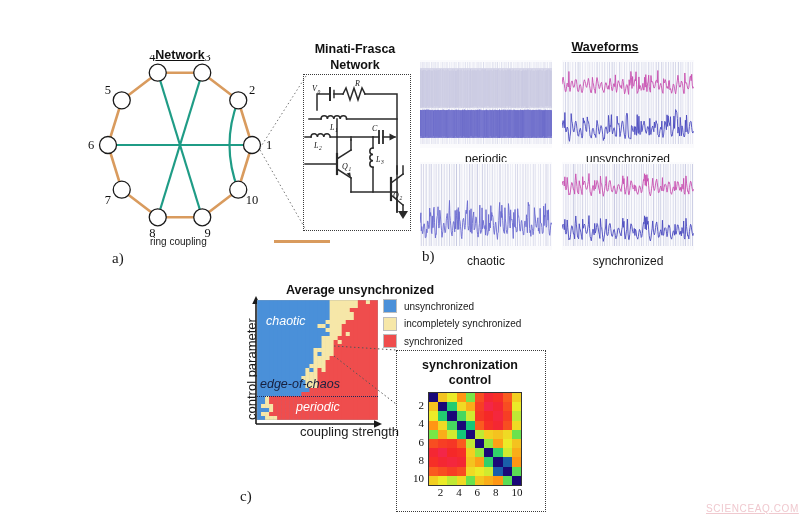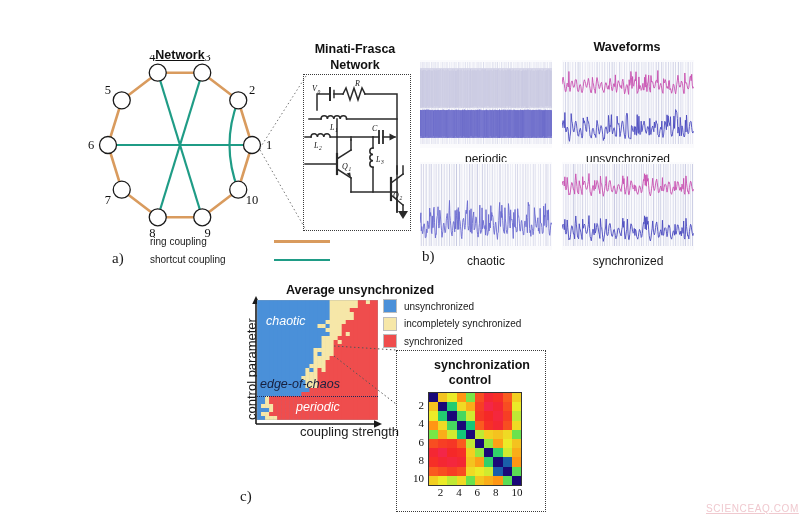--- a/index.html
+++ b/index.html
@@ -70,24 +70,20 @@
         <text x="137.5025124993703" y="182.4482560154493" text-anchor="middle" font-family="Liberation Serif, serif" font-size="12.5" fill="#111">9</text>
         <text x="182.0025124993703" y="148.66402846320003" text-anchor="middle" font-family="Liberation Serif, serif" font-size="12.5" fill="#111">10</text>
       </g>
   </svg>
 
   <div class="abs" style="left:150px;top:236px;">
     <div style="display:flex;align-items:center;gap:12px;margin-bottom:7px;">
       <div class="leg-txt" style="width:112px;text-align:left;">ring coupling</div>
       <div class="leg-line" style="width:56px;border-top-width:3px;border-color:#d99b5e;"></div>
     </div>
-    <div style="display:flex;align-items:center;gap:12px;">
-      <div class="leg-txt" style="width:112px;text-align:left;">shortcut coupling</div>
-      <div class="leg-line" style="width:56px;border-top-width:2.5px;border-color:#1f9c86;"></div>
-    </div>
   </div>
 
   <div class="abs panel-letter" style="left:112px;top:250px;">a)</div>
 
   <div class="abs ttl" style="left:300px;top:42px;width:110px;text-align:center;">Minati-Frasca</div>
   <div class="abs ttl" style="left:300px;top:58px;width:110px;">Network</div>
 
   <svg class="abs" width="110" height="175" style="left:248px;top:70px;">
     <path d="M12,78 L58,6" stroke="#777" stroke-width="1" stroke-dasharray="1.5,2.5" fill="none"></path>
     <path d="M12,80 L58,160" stroke="#777" stroke-width="1" stroke-dasharray="1.5,2.5" fill="none"></path>
@@ -162,21 +158,21 @@
       <text x="73" y="88">L</text>
       <text x="78" y="90" font-size="5.5">3</text>
       <text x="69" y="57">C</text>
       <text x="39" y="95">Q</text>
       <text x="45.5" y="97" font-size="5.5">1</text>
       <text x="90" y="124">Q</text>
       <text x="96.5" y="126" font-size="5.5">2</text>
     </g>
   </svg>
 
-  <div class="abs ttl" style="left:512px;top:40px;width:230px;">Waveforms</div>
+  <div class="abs ttl" style="left:490px;top:40px;width:230px;text-decoration:underline;">Waveforms</div>
 
   <div class="wf" style="left:420px;top:60px;width:132px;height:88px;">
     <svg width="132" height="88" viewBox="0 0 132 88" preserveAspectRatio="none">
       <g id="wf-grid-periodic">
           <line x1="0.90" x2="0.90" y1="2" y2="84" stroke="#b9bcda" stroke-width="0.76" opacity="0.48"></line>
           <line x1="2.75" x2="2.75" y1="2" y2="84" stroke="#b9bcda" stroke-width="0.93" opacity="0.45"></line>
           <line x1="4.12" x2="4.12" y1="2" y2="84" stroke="#b9bcda" stroke-width="0.77" opacity="0.48"></line>
           <line x1="6.20" x2="6.20" y1="2" y2="84" stroke="#b9bcda" stroke-width="0.74" opacity="0.55"></line>
           <line x1="7.96" x2="7.96" y1="2" y2="84" stroke="#b9bcda" stroke-width="0.84" opacity="0.50"></line>
           <line x1="9.54" x2="9.54" y1="2" y2="84" stroke="#b9bcda" stroke-width="0.59" opacity="0.37"></line>
@@ -1689,21 +1685,21 @@
     </div>
   </div>
 
   <svg class="abs" width="70" height="95" style="left:330px;top:340px;">
     <path d="M4,6 L66,10" stroke="#555" stroke-width="1" stroke-dasharray="1.5,2.5" fill="none"></path>
     <path d="M4,16 L66,64" stroke="#555" stroke-width="1" stroke-dasharray="1.5,2.5" fill="none"></path>
   </svg>
 
   <div class="dotbox" style="left:396px;top:350px;width:148px;height:160px;"></div>
 
-  <div class="abs ttl" style="left:408px;top:358px;width:148px;text-align:center;">synchronization</div>
+  <div class="abs ttl" style="left:396px;top:358px;width:148px;text-align:center;">synchronization</div>
   <div class="abs ttl" style="left:396px;top:373px;width:148px;">control</div>
 
   <div class="abs" style="left:428px;top:392px;width:92px;height:92px;border:1px solid #333;">
     <div class="matrix" id="matrix-grid">
         <i style="background: rgb(26, 8, 120);"></i>
         <i style="background: rgb(244, 195, 31);"></i>
         <i style="background: rgb(235, 235, 40);"></i>
         <i style="background: rgb(255, 150, 20);"></i>
         <i style="background: rgb(120, 230, 70);"></i>
         <i style="background: rgb(248, 77, 33);"></i>

